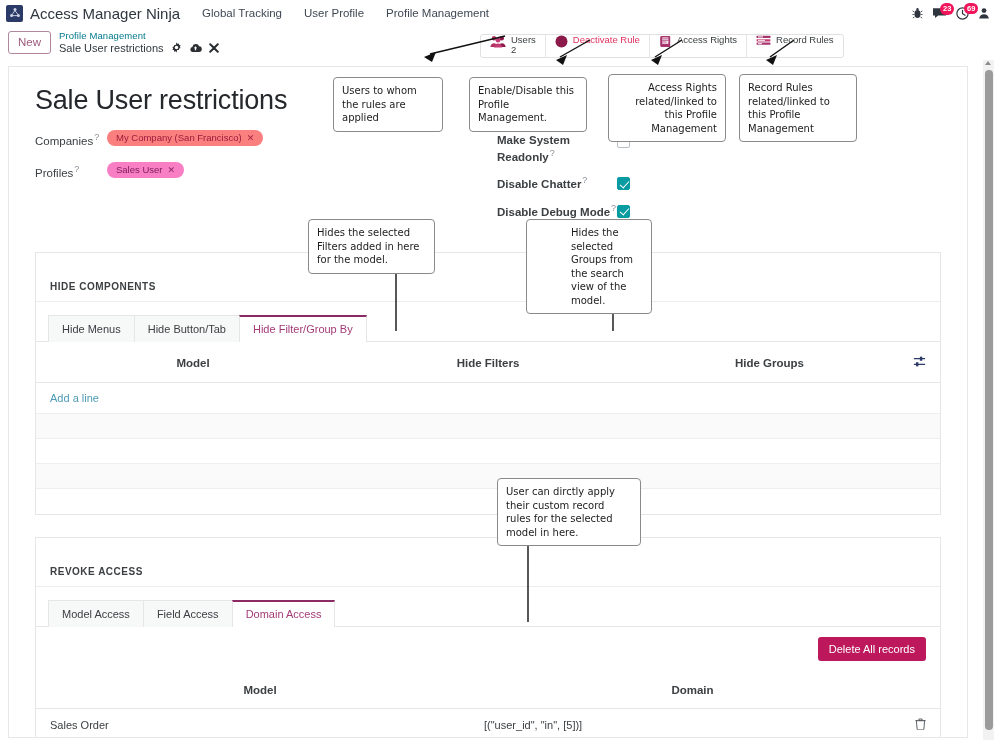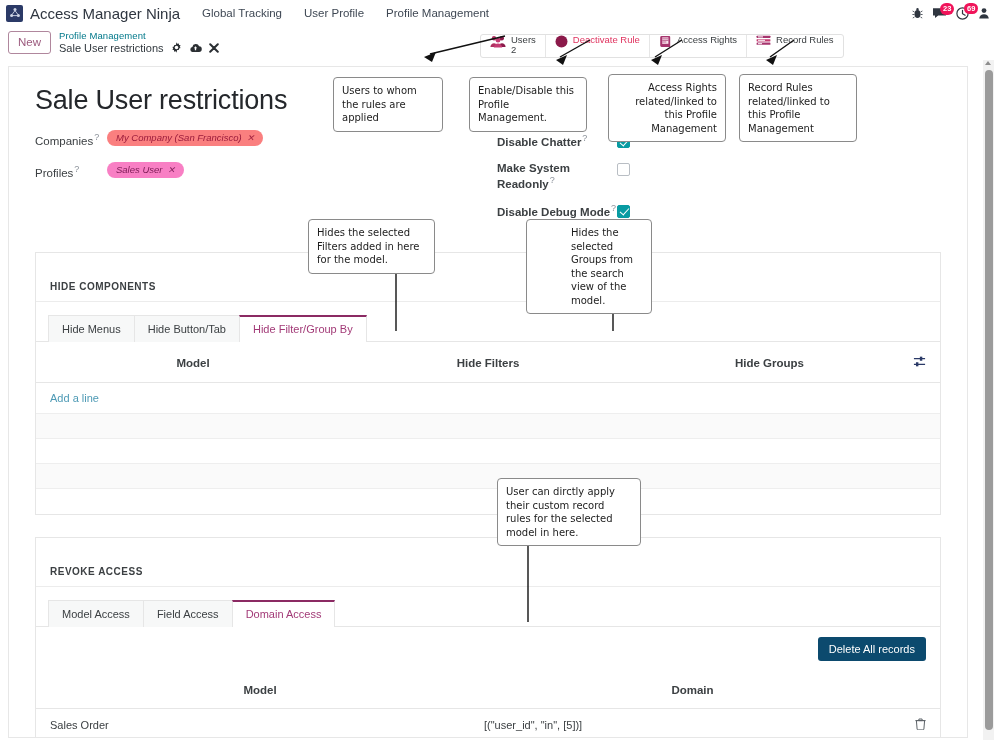--- a/index.html
+++ b/index.html
@@ -165,21 +165,20 @@
   .tag {
     display: inline-flex; align-items: flex-end; gap: 5px;
     background: #fa7f7f;
     color: #9b1c3c;
     border-radius: 11px;
     padding: 3px 9px;
     font-size: 9.5px;
     line-height: 1.1;
     cursor: pointer;
     max-width: 100%;
-    font-style: italic;
   }
   .tag.pink { background: #f87fc4; color: #7d1c56; }
   .tag .tag-x { font-size: 9px; opacity: .9; }
 
   
   .rrow { display: flex; align-items: flex-start; margin-bottom: 11px; }
   .rlabel {
     font-size: 11.5px;
     color: #3c4043;
     font-weight: 600;
@@ -272,21 +271,21 @@
   .addline {
     color: #4e9ab5;
     font-size: 11px;
     cursor: pointer;
   }
   .trash { color: #6b7178; cursor: pointer; }
   .col-opt { width: 34px; text-align: right; padding-right: 14px !important; }
   .opt-icon { cursor: pointer; display: inline-block; }
 
   .btn-delete-all {
-    background: #0c4a6e;
+    background: #be185d;
     color: #fff;
     border: none;
     border-radius: 3px;
     font-size: 11px;
     padding: 6px 11px;
     cursor: pointer;
     float: right;
     margin: 10px 14px 10px 0;
   }
   .clearfix:after { content: ""; display: table; clear: both; }
@@ -491,29 +490,29 @@
               <span class="tag-x">✕</span>
             </span>
           </div>
         </div>
 
       </div>
 
       <div class="col-right">
         <div class="rrow">
           <div class="rlabel">
+            <span>Make System Readonly</span><span class="qmark">?</span>
+          </div>
+          <span class="cbox"></span>
+        </div>
+        <div class="rrow">
+          <div class="rlabel">
             <span>Disable Chatter</span><span class="qmark">?</span>
           </div>
           <span class="cbox checked"></span>
-        </div>
-        <div class="rrow">
-          <div class="rlabel">
-            <span>Make System Readonly</span><span class="qmark">?</span>
-          </div>
-          <span class="cbox"></span>
         </div>
         <div class="rrow">
           <div class="rlabel">
             <span>Disable Debug Mode</span><span class="qmark">?</span>
           </div>
           <span class="cbox checked"></span>
         </div>
       </div>
     </div>
 

